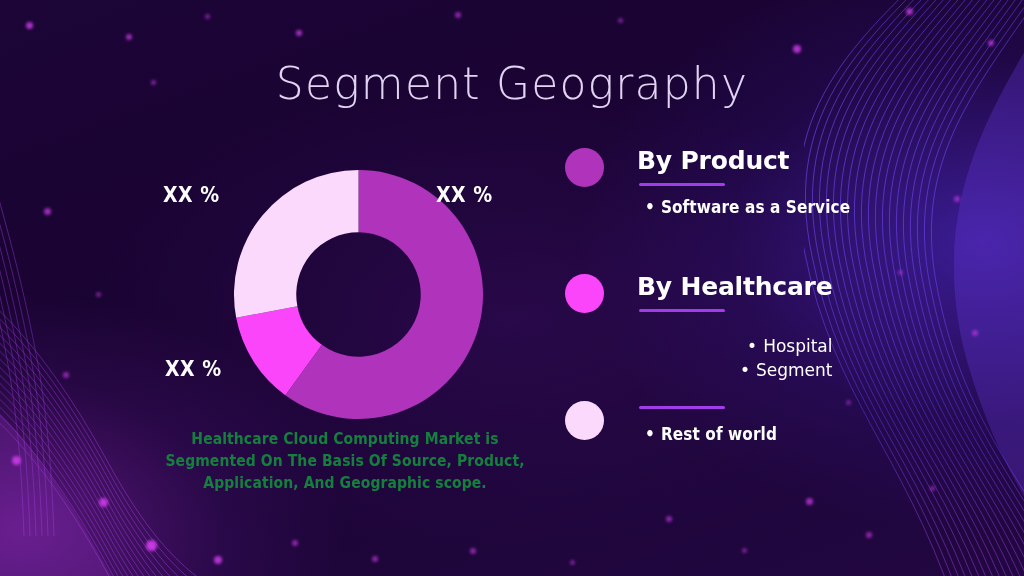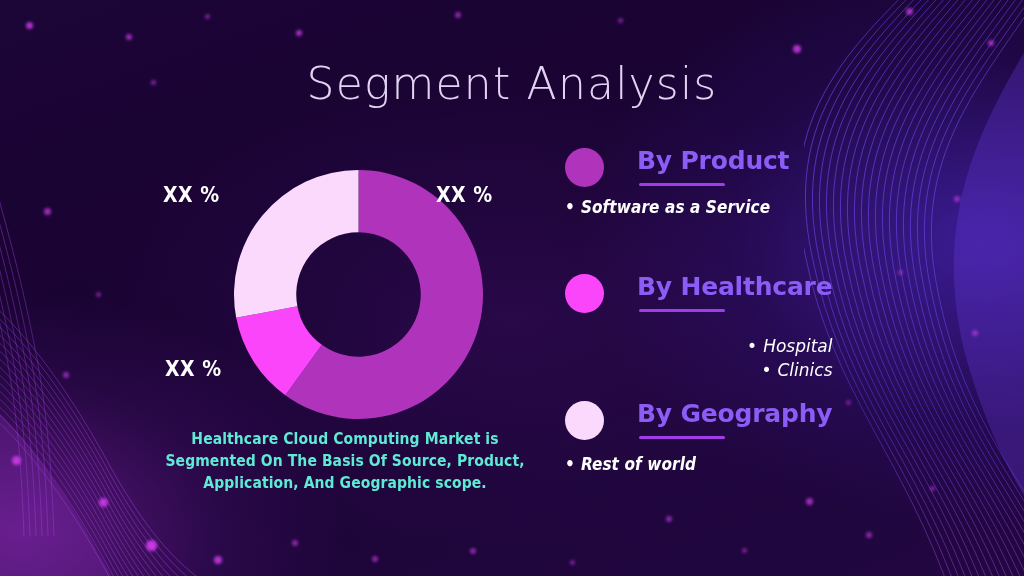--- a/index.html
+++ b/index.html
@@ -69,54 +69,54 @@
 
   #chart-caption {
     position:absolute;
     left:160px; top:428px;
     width:370px;
     text-align:center;
     font-family:"DejaVu Sans Condensed","Liberation Sans Narrow","Liberation Sans", sans-serif;
     font-weight:bold;
     font-size:15.5px;
     line-height:22px;
-    color:#5eead4;
+    color:#15803d;
     letter-spacing:.1px;
   }
 
   
   #legend { position:absolute; left:565px; top:140px; width:420px; }
 
   .legend-group { position:relative; }
   .legend-bullet {
     position:absolute;
     left:0;
     width:39px; height:39px;
     border-radius:50%;
   }
   .legend-head {
     margin-left:72px;
     font-family:"DejaVu Sans", sans-serif;
     font-weight:bold;
     font-size:25px;
     letter-spacing:-.2px;
-    color:#8b5cf6;
+    color:#ffffff;
     line-height:30px;
   }
   .legend-rule {
     margin-left:74px;
     margin-top:7px;
     width:86px; height:3px;
     background:#a23ce8;
     border-radius:2px;
   }
   .legend-items {
+    margin-left:80px;
     margin-top:9px;
     list-style:none;
-    font-style:italic;
   }
   .legend-items li {
     font-family:"DejaVu Sans Condensed","Liberation Sans Narrow","Liberation Sans", sans-serif;
     font-weight:bold;
     font-size:17px;
     line-height:24px;
     color:#ffffff;
     letter-spacing:.1px;
   }
   .legend-items.wide li {
@@ -232,21 +232,21 @@
   <div class="dot" style="left:742px; top:548px; width:5px;  height:5px;  opacity:.5;"></div>
   <div class="dot" style="left:806px; top:498px; width:7px;  height:7px;  opacity:.7;"></div>
   <div class="dot" style="left:866px; top:532px; width:6px;  height:6px;  opacity:.6;"></div>
   <div class="dot" style="left:930px; top:486px; width:5px;  height:5px;  opacity:.55;"></div>
   <div class="dot" style="left:954px; top:196px; width:6px;  height:6px;  opacity:.6;"></div>
   <div class="dot" style="left:898px; top:270px; width:5px;  height:5px;  opacity:.5;"></div>
   <div class="dot" style="left:972px; top:330px; width:6px;  height:6px;  opacity:.6;"></div>
   <div class="dot" style="left:846px; top:400px; width:5px;  height:5px;  opacity:.45;"></div>
 </div>
 
-<div id="slide-title">Segment Analysis</div>
+<div id="slide-title">Segment Geography</div>
 
 <div id="donut-wrap">
   <svg id="donut-svg" viewBox="0 0 100 100">
     <g id="donut-slices">
         <path d="M50 0 A50 50 0 1 1 20.61073738537635 90.45084971874738 L35.30536869268818 70.22542485937369 A25 25 0 1 0 50 25 Z" fill="#b033bb"></path>
         <path d="M20.61073738537635 90.45084971874738 A50 50 0 0 1 0.8856374635655655 59.36906572928623 L25.442818731782783 54.68453286464312 A25 25 0 0 0 35.30536869268818 70.22542485937369 Z" fill="#fb45fb"></path>
         <path d="M0.8856374635655655 59.36906572928623 A50 50 0 0 1 49.99999999999999 0 L49.99999999999999 25 A25 25 0 0 0 25.442818731782783 54.68453286464312 Z" fill="#fad9fc"></path>
       </g>
   </svg>
 </div>
@@ -267,26 +267,25 @@
       <li><span class="bullet-dot">•</span><span>Software as a Service</span></li>
     </ul>
   </div>
 
   <div class="legend-group" id="group-application">
     <div class="legend-bullet" style="top: 2px; background: rgb(251, 69, 251);"></div>
     <div class="legend-head">By Healthcare</div>
     <div class="legend-rule" style="background: rgb(162, 60, 232);"></div>
     <ul class="legend-items wide">
       <li><span class="bullet-dot">•</span><span>Hospital</span></li>
-      <li><span class="bullet-dot">•</span><span>Clinics</span></li>
+      <li><span class="bullet-dot">•</span><span>Segment</span></li>
     </ul>
   </div>
 
   <div class="legend-group" id="group-geography">
     <div class="legend-bullet" style="top: 2px; background: rgb(250, 217, 252);"></div>
-    <div class="legend-head">By Geography</div>
     <div class="legend-rule" style="background: rgb(162, 60, 232);"></div>
     <ul class="legend-items">
       <li><span class="bullet-dot">•</span><span>Rest of world</span></li>
     </ul>
   </div>
 
 </div>
 
 </body></html>

